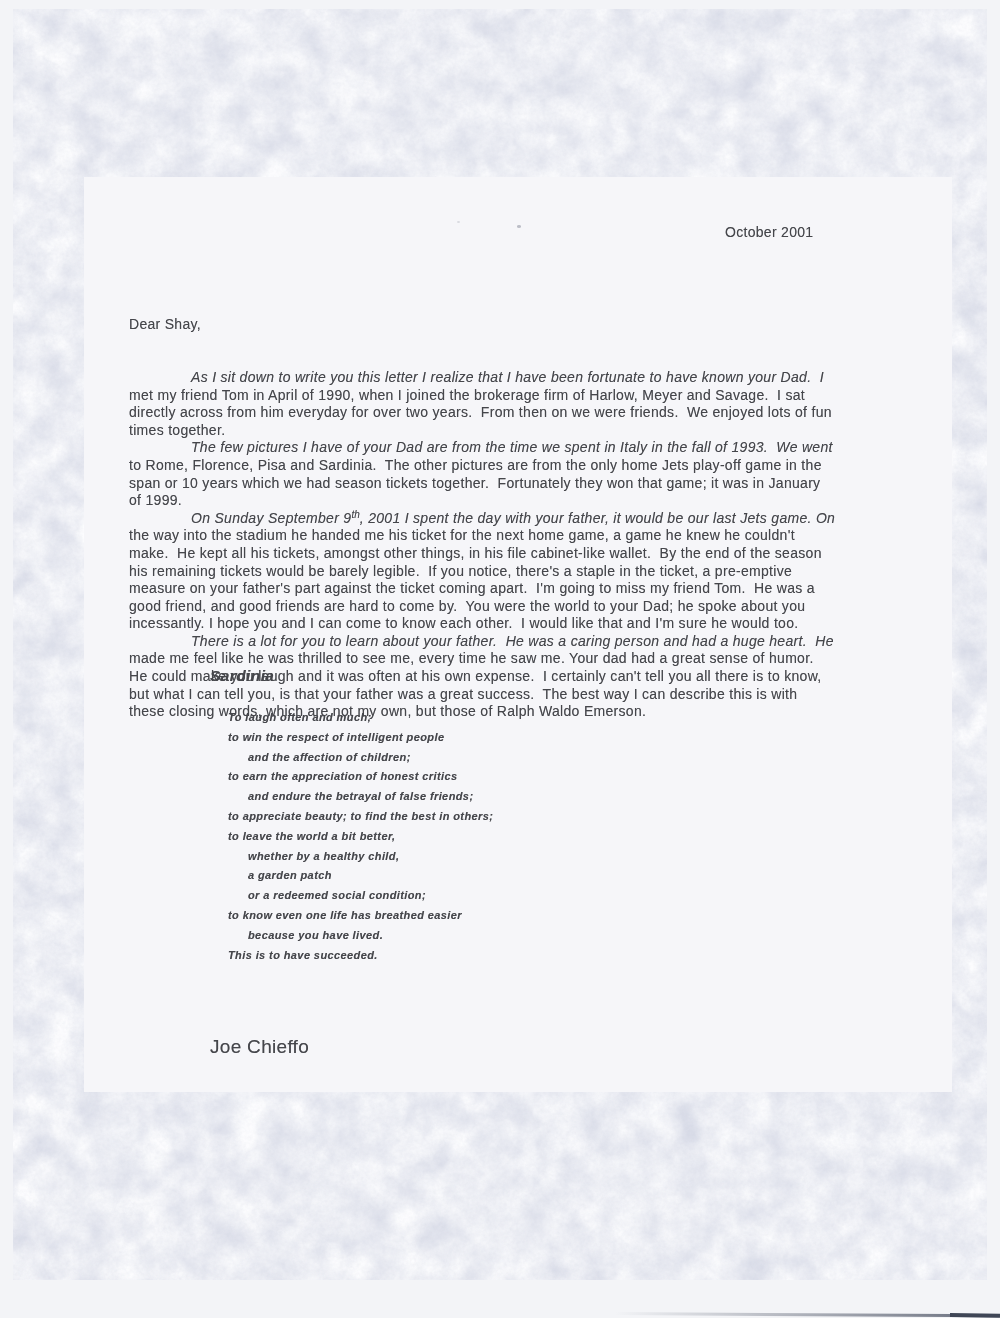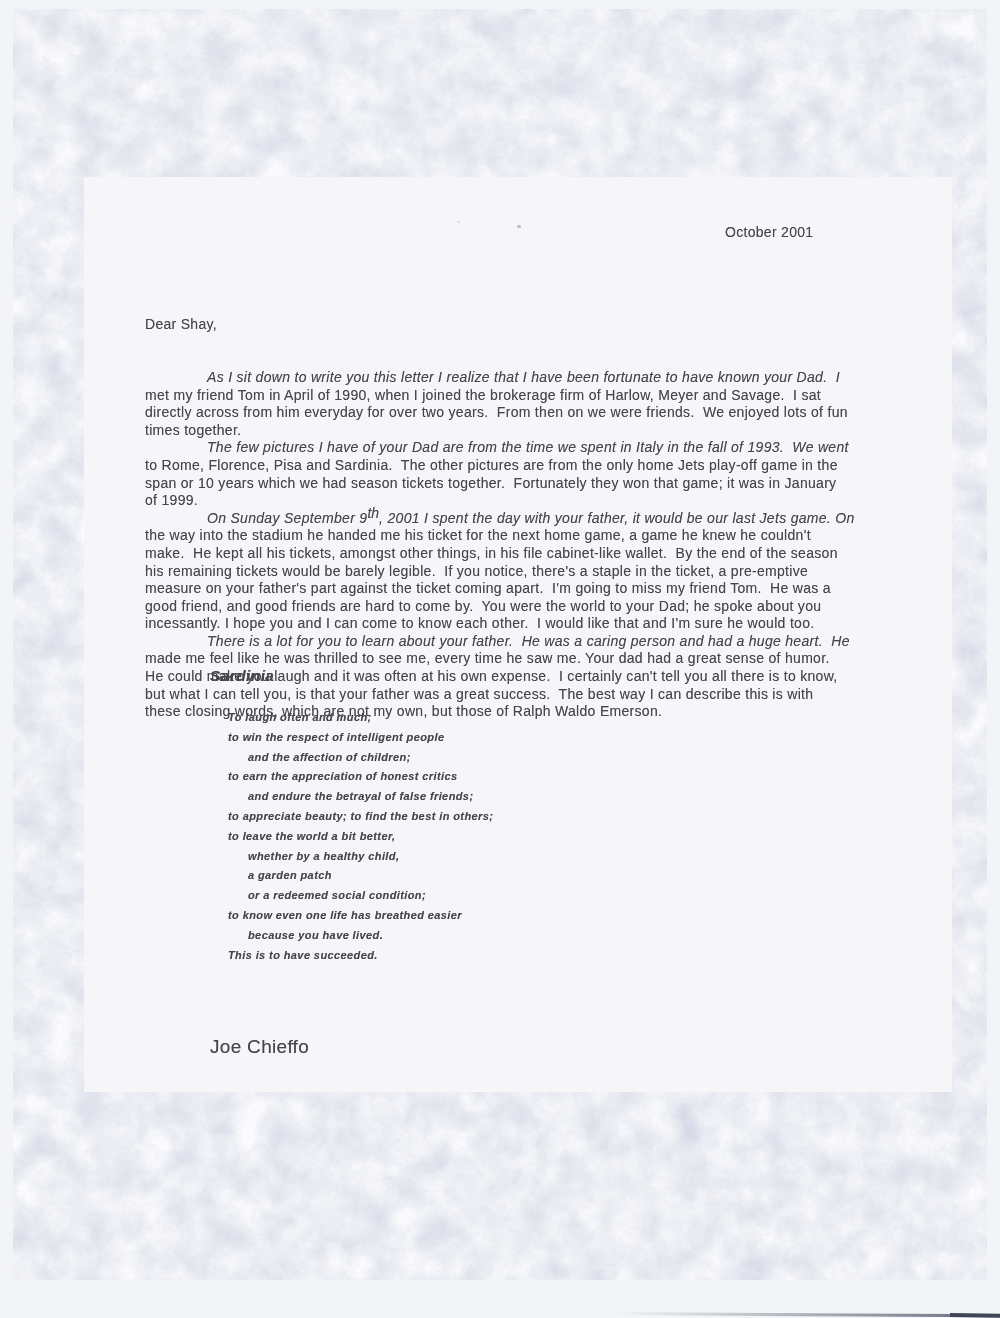--- a/index.html
+++ b/index.html
@@ -29,27 +29,27 @@
   }
   .ink {
     color: var(--ink, #45464b);
     text-shadow: 0 0 0.6px rgba(69,70,75,0.45);
   }
   .date-line {
     position: absolute; left: 641px; top: 47px;
     font-size: 14px; letter-spacing: 0.3px; white-space: pre;
   }
   .letter-text {
-    position: absolute; left: 61px; top: 104px;
+    position: absolute; left: 45px; top: 104px;
     font-size: 14px; line-height: 17.6px; letter-spacing: 0.3px;
     white-space: pre;
   }
   .letter-text .line.indented { padding-left: 62px; font-style: italic; }
   .letter-text sup {
-    font-size: 14px; letter-spacing: 0;
+    font-size: 10px; letter-spacing: 0;
     position: relative; top: 1px; vertical-align: super; line-height: 0;
   }
   .poem-title {
     position: absolute; left: 126px; top: 490px;
     font-size: 15.5px; font-weight: 700; font-style: italic;
     letter-spacing: 0.4px; white-space: pre;
   }
   .poem {
     position: absolute; left: 144px; top: 531px;
     font-size: 11px; font-weight: 700; font-style: italic;

